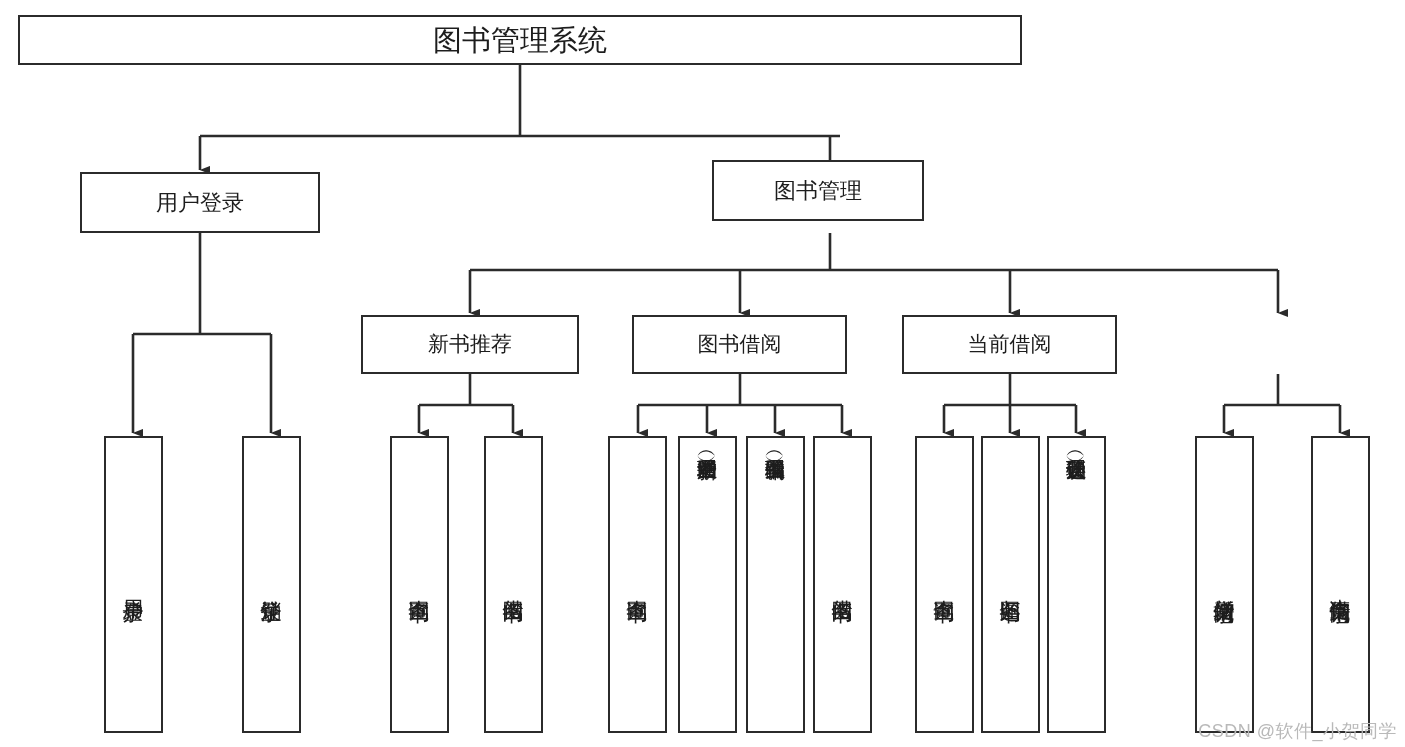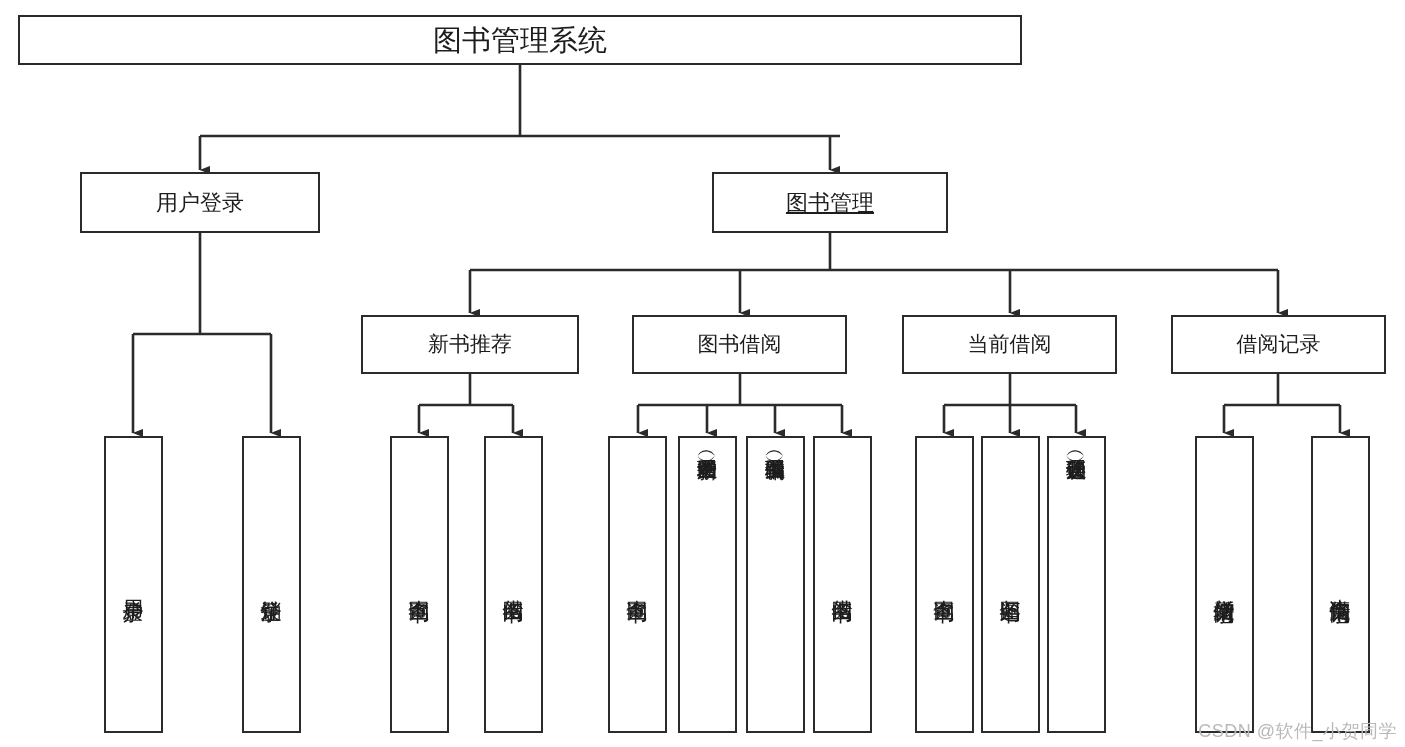--- a/index.html
+++ b/index.html
@@ -121,35 +121,32 @@
     </g>
   </svg>
 
   <div class="node h-root" style="left:18px;top:15px;width:1004px;height:50px;">
     <span class="lbl">图书管理系统</span>
   </div>
 
   <div class="node h-mid" style="left:80px;top:172px;width:240px;height:61px;">
     <span class="lbl">用户登录</span>
   </div>
-  <div class="node h-mid" style="left:712px;top:172px;width:236px;height:61px;text-decoration:underline;">
+  <div class="node h-mid" style="left:712px;top:160px;width:212px;height:61px;">
     <span class="lbl">图书管理</span>
   </div>
 
   <div class="node h-sub" style="left:361px;top:315px;width:218px;height:59px;">
     <span class="lbl">新书推荐</span>
   </div>
   <div class="node h-sub" style="left:632px;top:315px;width:215px;height:59px;">
     <span class="lbl">图书借阅</span>
   </div>
   <div class="node h-sub" style="left:902px;top:315px;width:215px;height:59px;">
     <span class="lbl">当前借阅</span>
-  </div>
-  <div class="node h-sub" style="left:1171px;top:315px;width:215px;height:59px;">
-    <span class="lbl">借阅记录</span>
   </div>
 
   <div class="node leaf center" style="left:104px;top:436px;width:59px;height:297px;">
     <span class="lbl">用户登录</span>
   </div>
   <div class="node leaf center" style="left:242px;top:436px;width:59px;height:297px;">
     <span class="lbl">注销登录</span>
   </div>
 
   <div class="node leaf center" style="left:390px;top:436px;width:59px;height:297px;">

